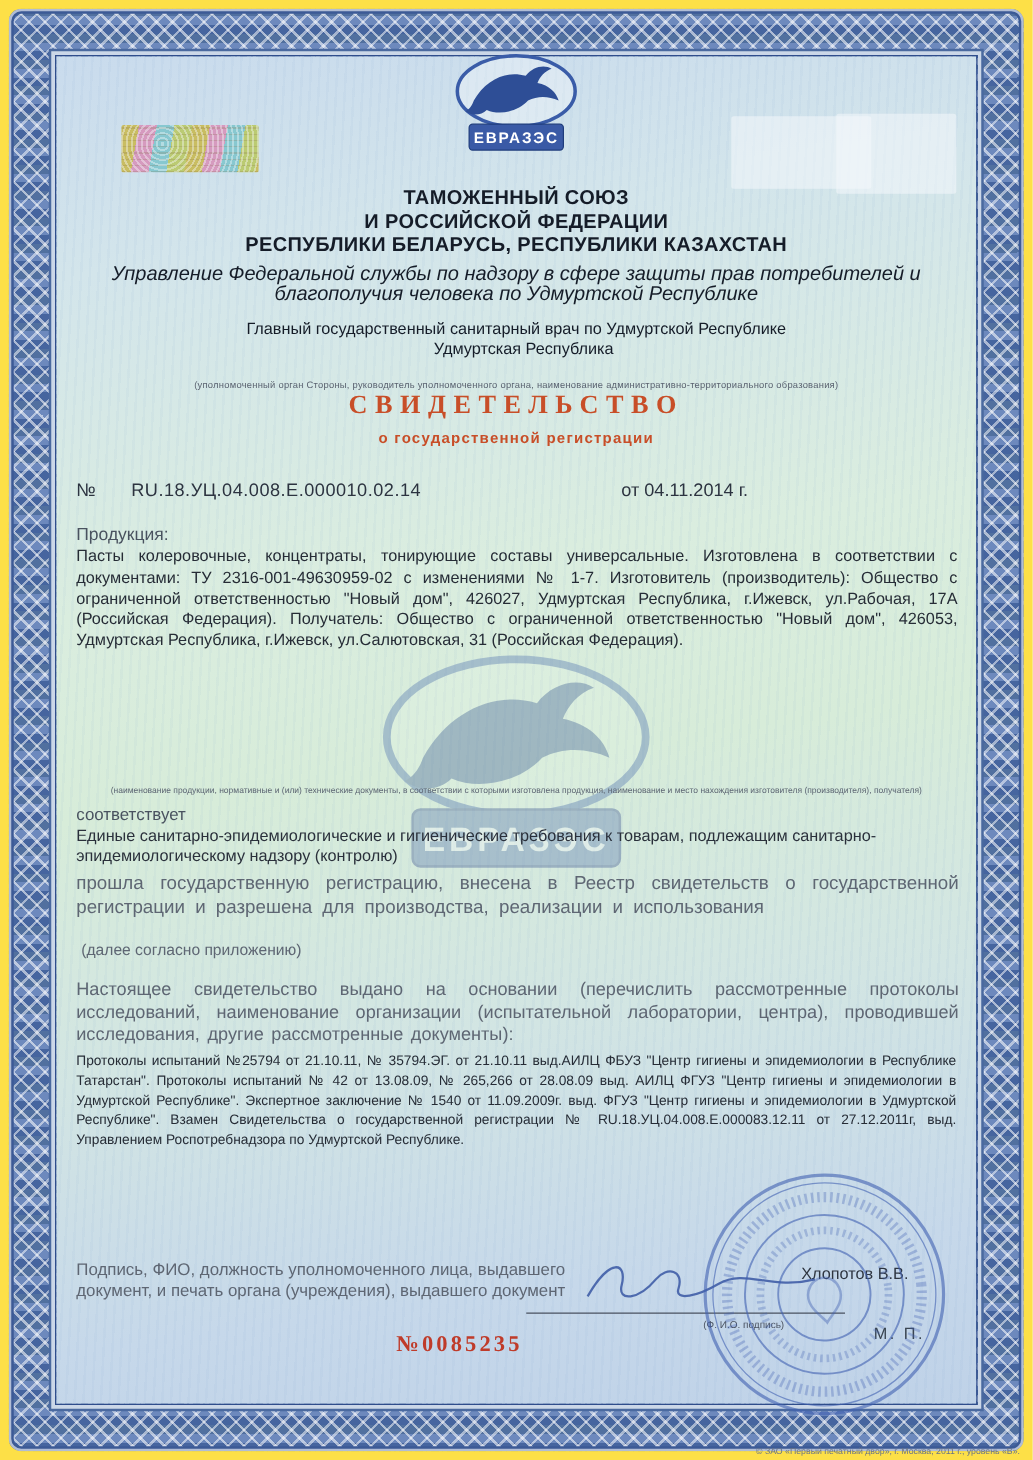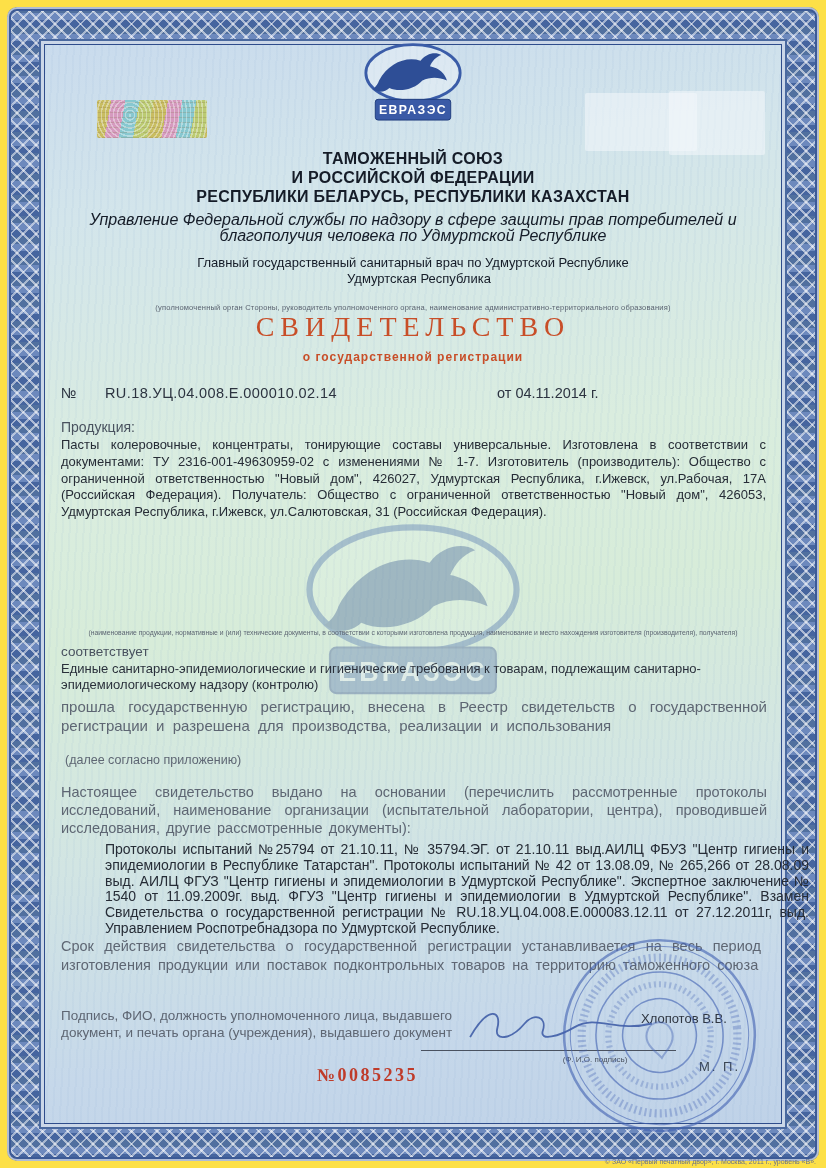--- a/index.html
+++ b/index.html
@@ -43,41 +43,41 @@
 
   
   .hdr { position:absolute; top:104px; left:0; width:100%; text-align:center; color:#151c28; }
   .hdr .big { font-size:16px; font-weight:bold; line-height:19px; letter-spacing:.3px; }
   .hdr .auth { font-size:16px; line-height:16px; max-width:660px; margin:6px auto 11px;font-style:italic; }
   .hdr .auth2 { font-size:13px; line-height:16px; margin-top:2px; }
   .hdr .auth3 { font-size:13px; line-height:16px;padding-left:12px; }
   .hdr .cap { font-size:7.5px; color:#5a6270; margin-top:16px; letter-spacing:.2px; }
 
   .title-block { position:absolute; top:266px; left:0; width:100%; text-align:center; color:#c84e28; }
-  .title-block .t1 { font-family:"Liberation Serif", serif; font-size:28px; font-weight:normal; letter-spacing:6px; }
+  .title-block .t1 { font-family:"Liberation Serif", serif; font-size:21px; font-weight:bold; letter-spacing:6px; }
   .title-block .t2 { font-size:12px; font-weight:bold; letter-spacing:1px; margin-top:7px; }
 
   .numrow { position:absolute; top:340px; left:0; width:100%; font-size:14.5px; color:#2c3340; }
   .numrow .no   { position:absolute; left:16px; }
   .numrow .val  { position:absolute; left:60px; letter-spacing:.4px; }
   .numrow .date { position:absolute; left:452px; }
 
   .lbl { position:absolute; left:16px; font-size:14px; color:#49525f; }
   .prod-label { top:374px; }
   .prod-text { position:absolute; top:392px; left:16px; width:705px; font-size:13px; line-height:16.8px; color:#262c36; text-align:justify; }
   .prod-cap { position:absolute; top:584px; left:0; width:100%; text-align:center; font-size:6.8px; color:#5d6673; }
 
   .conform-label { top:599px; font-size:13.5px; }
   .conform-text { position:absolute; top:616px; left:16px; width:700px; font-size:13px; line-height:16px; color:#2a303b; }
 
   .gray-just { color:#5e6673; text-align:justify; }
   .reg-text { position:absolute; top:652px; left:16px; width:706px; font-size:15px; line-height:19px; word-spacing:4px; }
   .reg-note { position:absolute; top:708px; left:20px; font-size:12.5px; color:#5e6673; }
   .basis-intro { position:absolute; top:738px; left:16px; width:706px; font-size:14.5px; line-height:18px; word-spacing:2px; }
-  .basis-text { position:absolute; top:797px; left:16px; width:704px; font-size:14px; line-height:15.8px; color:#262c36; text-align:justify;margin-left:44px; }
+  .basis-text { position:absolute; top:797px; left:16px; width:704px; font-size:11px; line-height:15.8px; color:#262c36; text-align:justify; }
   .validity { position:absolute; top:892px; left:16px; width:700px; font-size:14.5px; line-height:19px; word-spacing:3px; }
 
   .sig-block { position:absolute; top:962px; left:16px; width:400px; font-size:13.5px; line-height:17px; color:#5e6673; }
   .signer { position:absolute; top:966px; left:596px; font-size:13px; color:#2e3540; }
   .sig-line { position:absolute; top:1005px; left:376px; width:255px; border-bottom:1px solid #4a5260; }
   .sig-cap { position:absolute; top:1010px; left:470px; width:160px; text-align:center; font-size:8px; color:#4a5260; }
   .mp { position:absolute; top:1014px; left:654px; font-size:13px; color:#3a4552; letter-spacing:2px; }
 
   .signature-svg { position:absolute; top:951px; left:416px; width:200px; height:55px; }
   .stamp { position:absolute; top:888px; left:512px; width:205px; height:205px; opacity:.6; transform:rotate(-6deg); }
@@ -140,21 +140,20 @@
 
     <div class="lbl conform-label">соответствует</div>
     <div class="conform-text">Единые санитарно-эпидемиологические и гигиенические требования к товарам, подлежащим санитарно-эпидемиологическому надзору (контролю)</div>
 
     <div class="reg-text gray-just">прошла государственную регистрацию, внесена в Реестр свидетельств о государственной регистрации и разрешена для производства, реализации и использования</div>
     <div class="reg-note">(далее согласно приложению)</div>
 
     <div class="basis-intro gray-just">Настоящее свидетельство выдано на основании (перечислить рассмотренные протоколы исследований, наименование организации (испытательной лаборатории, центра), проводившей исследования, другие рассмотренные документы):</div>
     <div class="basis-text">Протоколы испытаний №25794 от 21.10.11, № 35794.ЭГ. от 21.10.11 выд.АИЛЦ ФБУЗ "Центр гигиены и эпидемиологии в Республике Татарстан". Протоколы испытаний № 42 от 13.08.09, № 265,266 от 28.08.09 выд. АИЛЦ ФГУЗ "Центр гигиены и эпидемиологии в Удмуртской Республике". Экспертное заключение № 1540 от 11.09.2009г. выд. ФГУЗ "Центр гигиены и эпидемиологии в Удмуртской Республике". Взамен Свидетельства о государственной регистрации № RU.18.УЦ.04.008.Е.000083.12.11 от 27.12.2011г, выд. Управлением Роспотребнадзора по Удмуртской Республике.</div>
 
-    <div class="validity gray-just">Срок действия свидетельства о государственной регистрации устанавливается на весь период изготовления продукции или поставок подконтрольных товаров на территорию таможенного союза</div>
 
     <div class="sig-block">Подпись, ФИО, должность уполномоченного лица, выдавшего документ, и печать органа (учреждения), выдавшего документ</div>
     <div class="signer">Хлопотов В.В.</div>
 
     <svg class="signature-svg" viewBox="0 0 220 60">
       <path d="M10 45 C30 10 45 15 40 35 C36 50 55 48 70 30 C80 18 95 22 90 38 C86 50 108 44 125 34 C150 20 170 40 210 30" fill="none" stroke="#2f4f9f" stroke-width="2" opacity=".8"></path>
     </svg>
     <div class="sig-line"></div>
     <div class="sig-cap">(Ф. И.О. подпись)</div>
     <div class="mp">М. П.</div>

